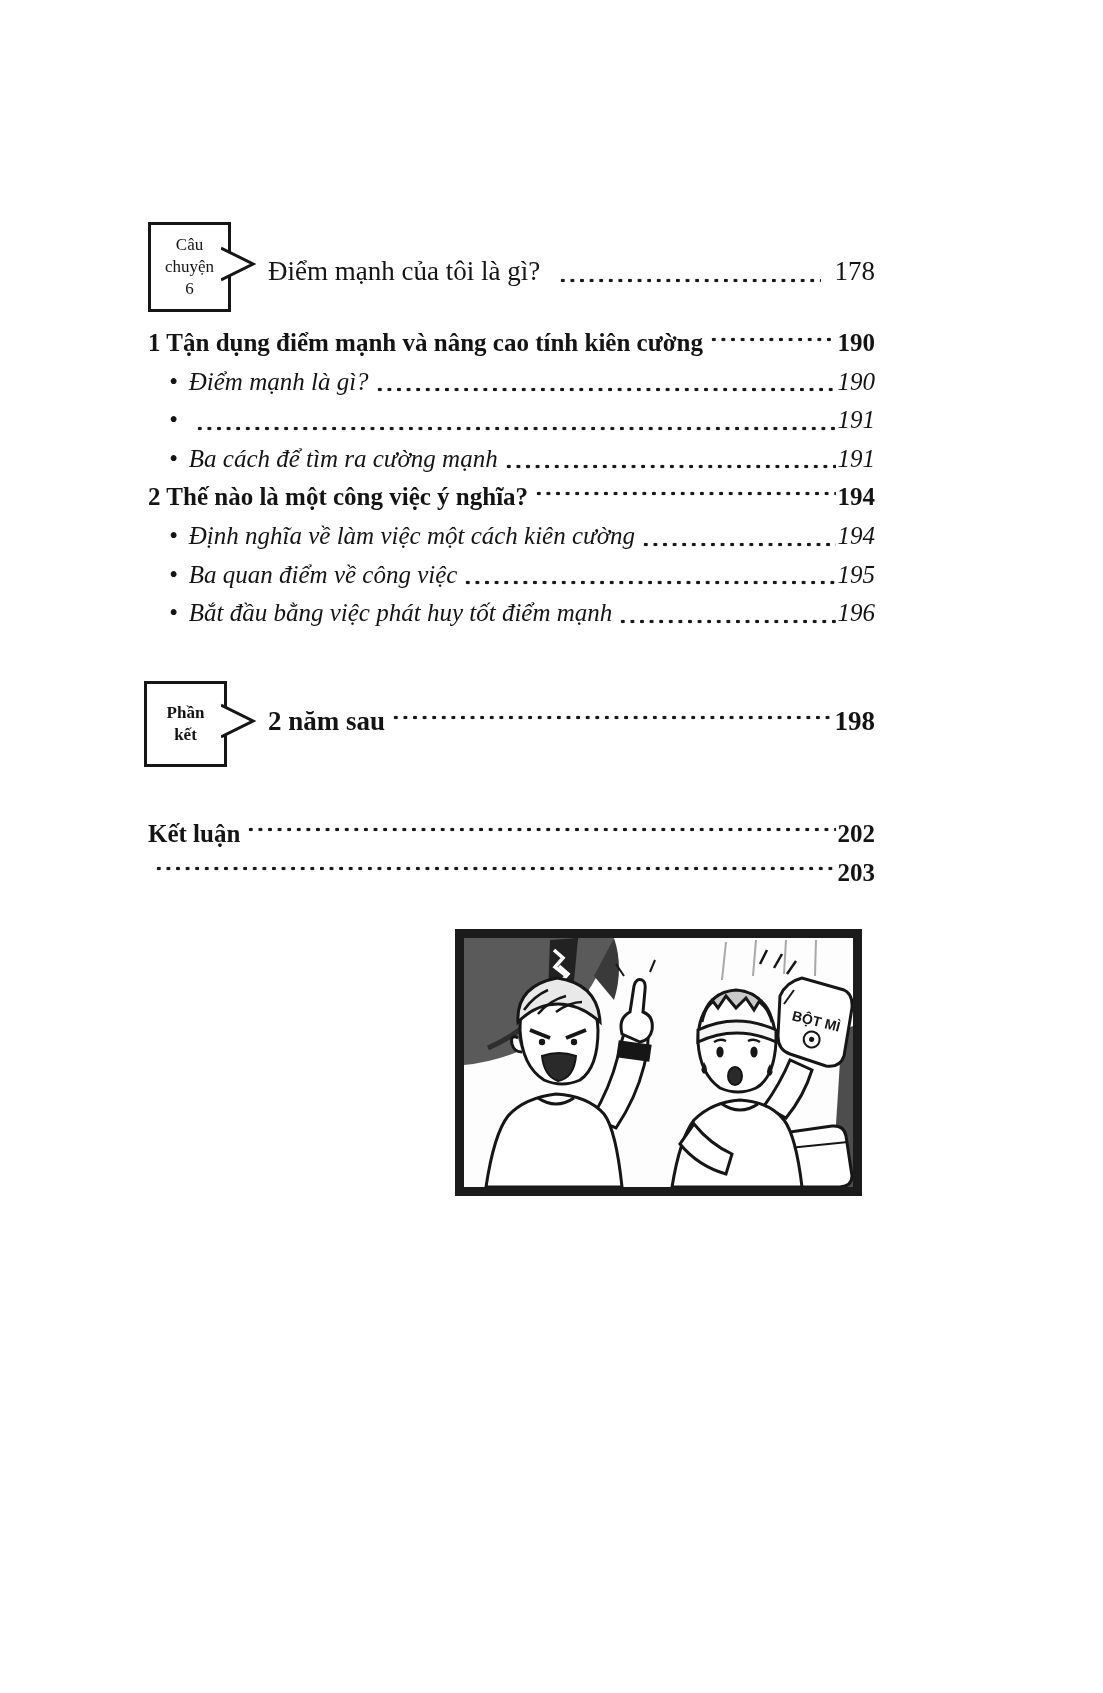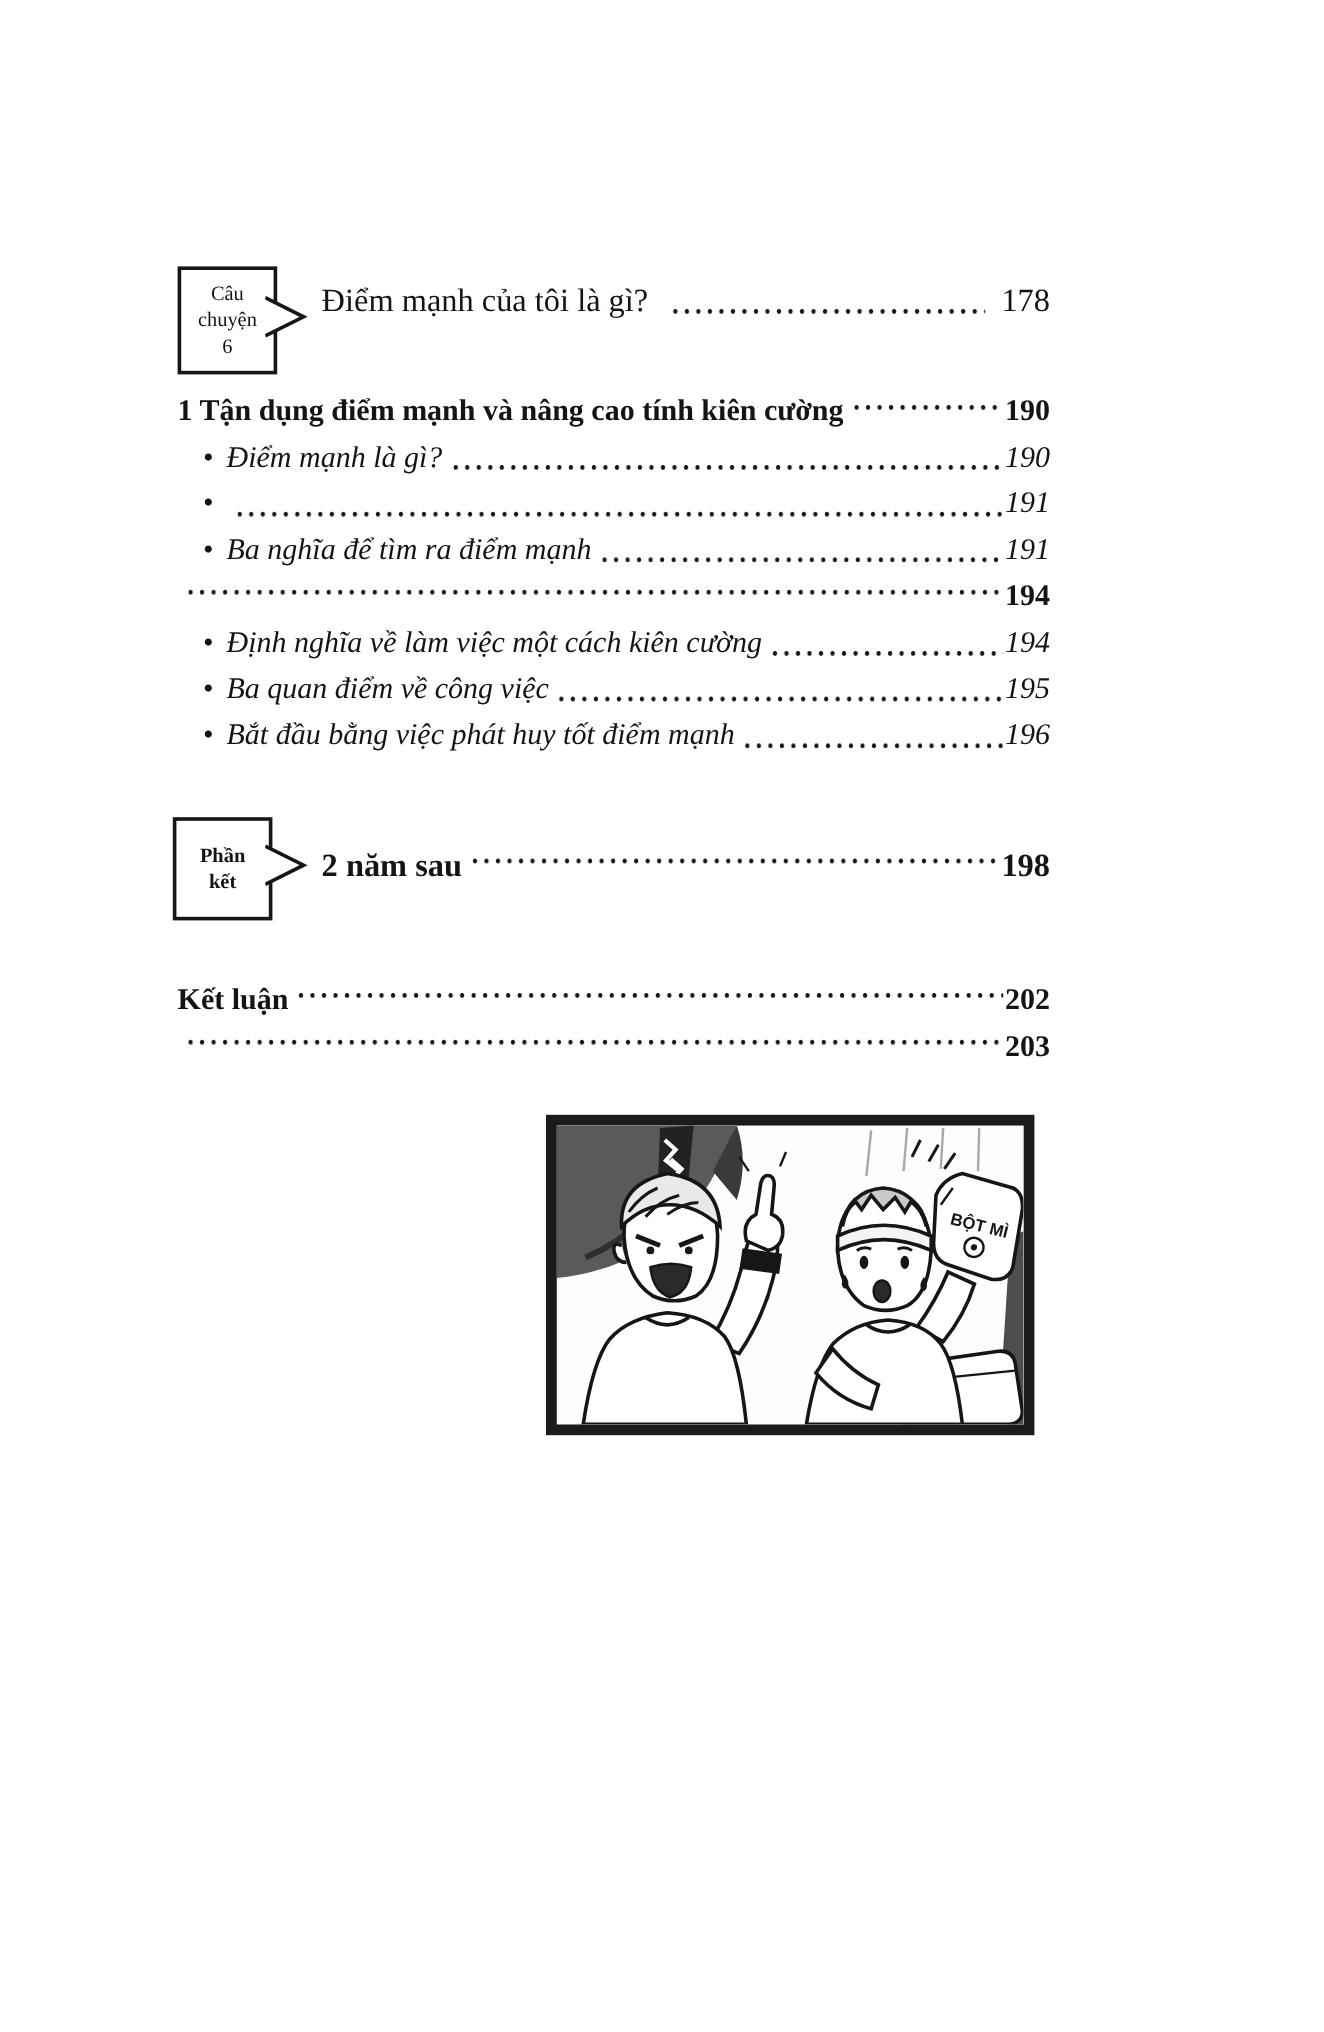--- a/index.html
+++ b/index.html
@@ -43,21 +43,21 @@
   <div class="callout-box" style="left:148px;top:222px;width:77px;height:84px;">
     <span>Câu</span>
     <span>chuyện</span>
     <span>6</span>
   </div>
   <svg class="tail" style="left:221px;top:243px;" width="38" height="42">
     <polygon points="0,5 32,21 0,37" fill="#ffffff" stroke="none"></polygon>
     <polyline points="0,5 32,21 0,37" fill="none" stroke="#161616" stroke-width="3"></polyline>
   </svg>
 
-  <div class="row chapter-row abs" style="left:268px;top:229px;width:607px;gap:12px;">
+  <div class="row chapter-row abs" style="left:268px;top:250px;width:607px;gap:12px;">
     <span class="label">Điểm mạnh của tôi là gì?</span>
     <span class="leader"></span>
     <span class="pagenum">178</span>
   </div>
 
   <div class="abs" style="left:148px;top:324px;width:727px;">
 
     <div class="row toc-row b">
       <span class="label">1 Tận dụng điểm mạnh và nâng cao tính kiên cường</span>
       <span class="leader"></span>
@@ -72,26 +72,27 @@
     </div>
 
     <div class="row toc-row sub">
       <span class="bullet"></span>
       <span class="leader"></span>
       <span class="pagenum">191</span>
     </div>
 
     <div class="row toc-row sub">
       <span class="bullet"></span>
-      <span class="label">Ba nghĩa để tìm ra điểm mạnh</span>
+      <span class="label">Ba cách để tìm ra cường mạnh</span>
       <span class="leader"></span>
       <span class="pagenum">191</span>
     </div>
 
     <div class="row toc-row b">
+      <span class="label">2 Thế nào là một công việc ý nghĩa?</span>
       <span class="leader"></span>
       <span class="pagenum">194</span>
     </div>
 
     <div class="row toc-row sub">
       <span class="bullet"></span>
       <span class="label">Định nghĩa về làm việc một cách kiên cường</span>
       <span class="leader"></span>
       <span class="pagenum">194</span>
     </div>

